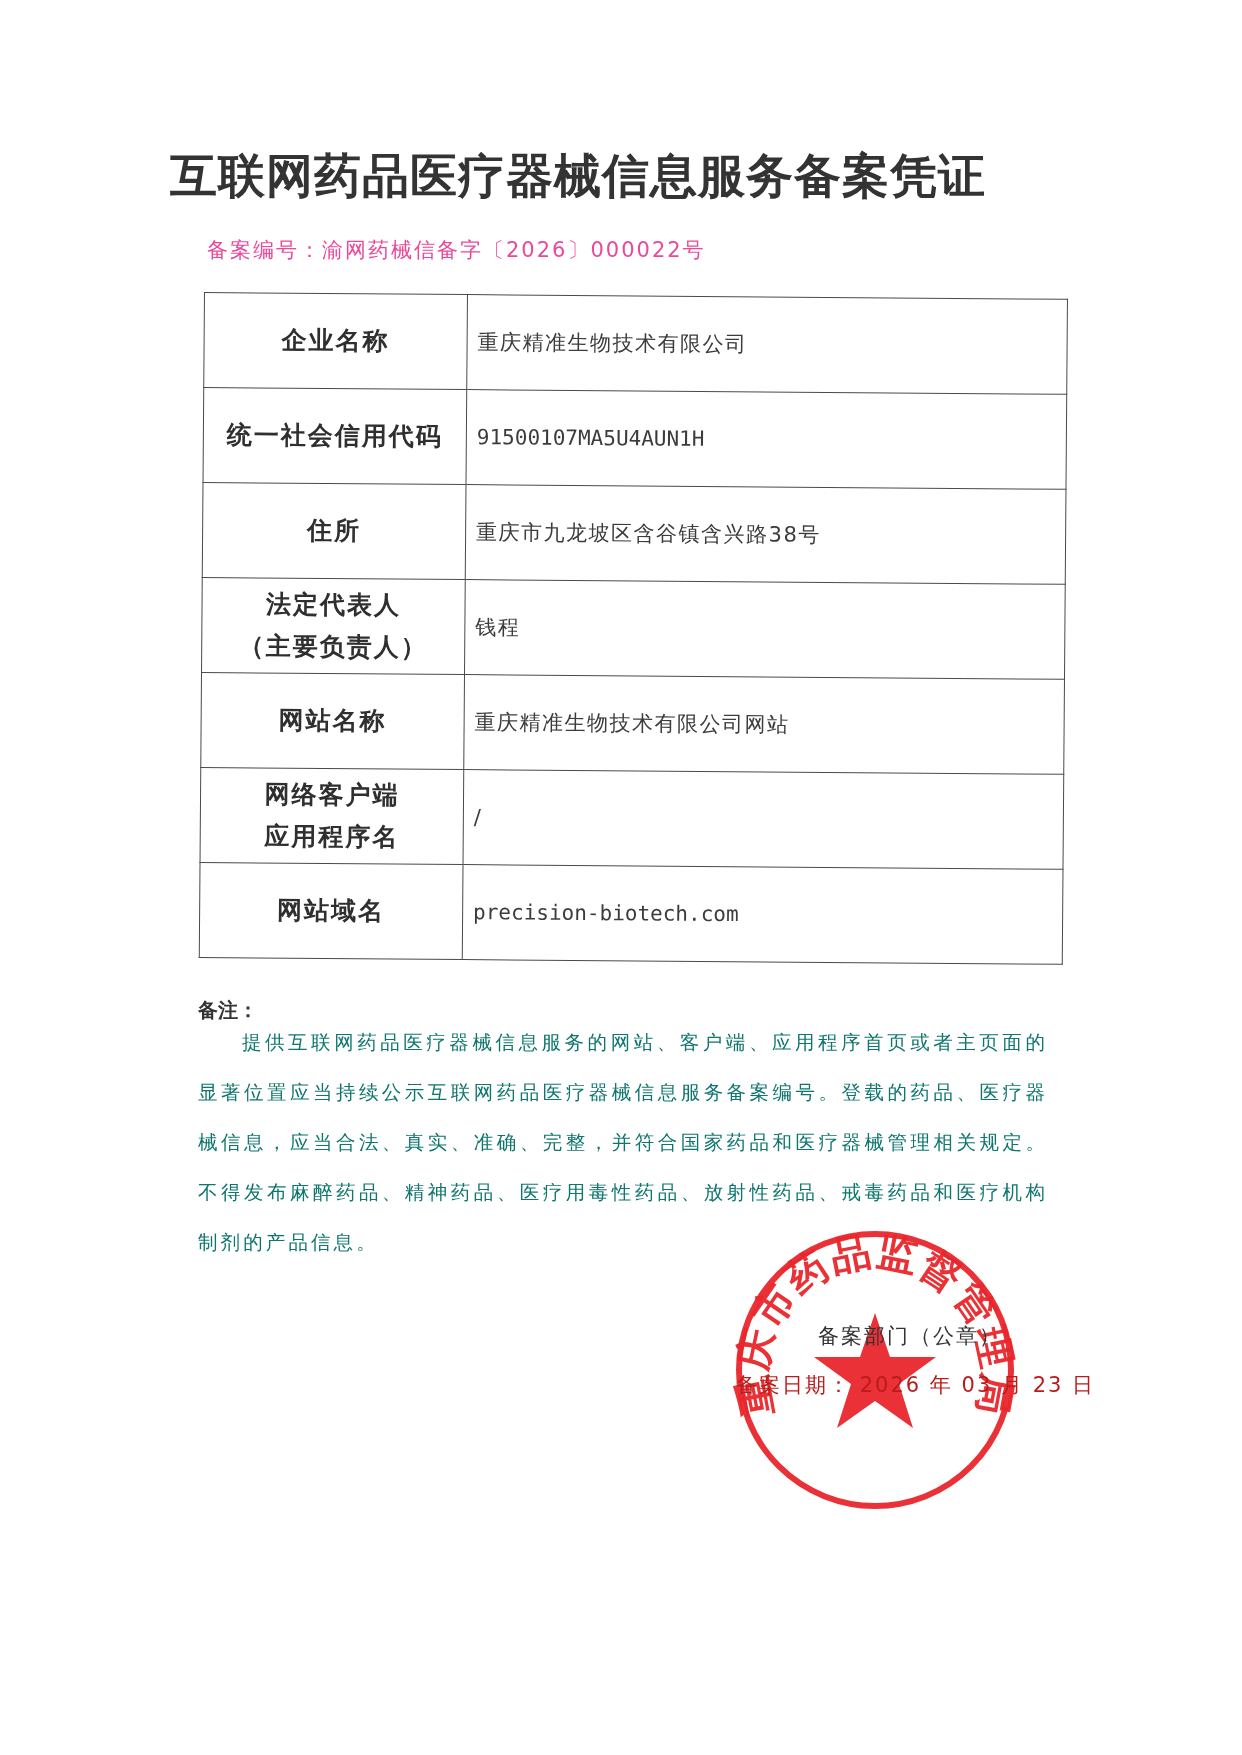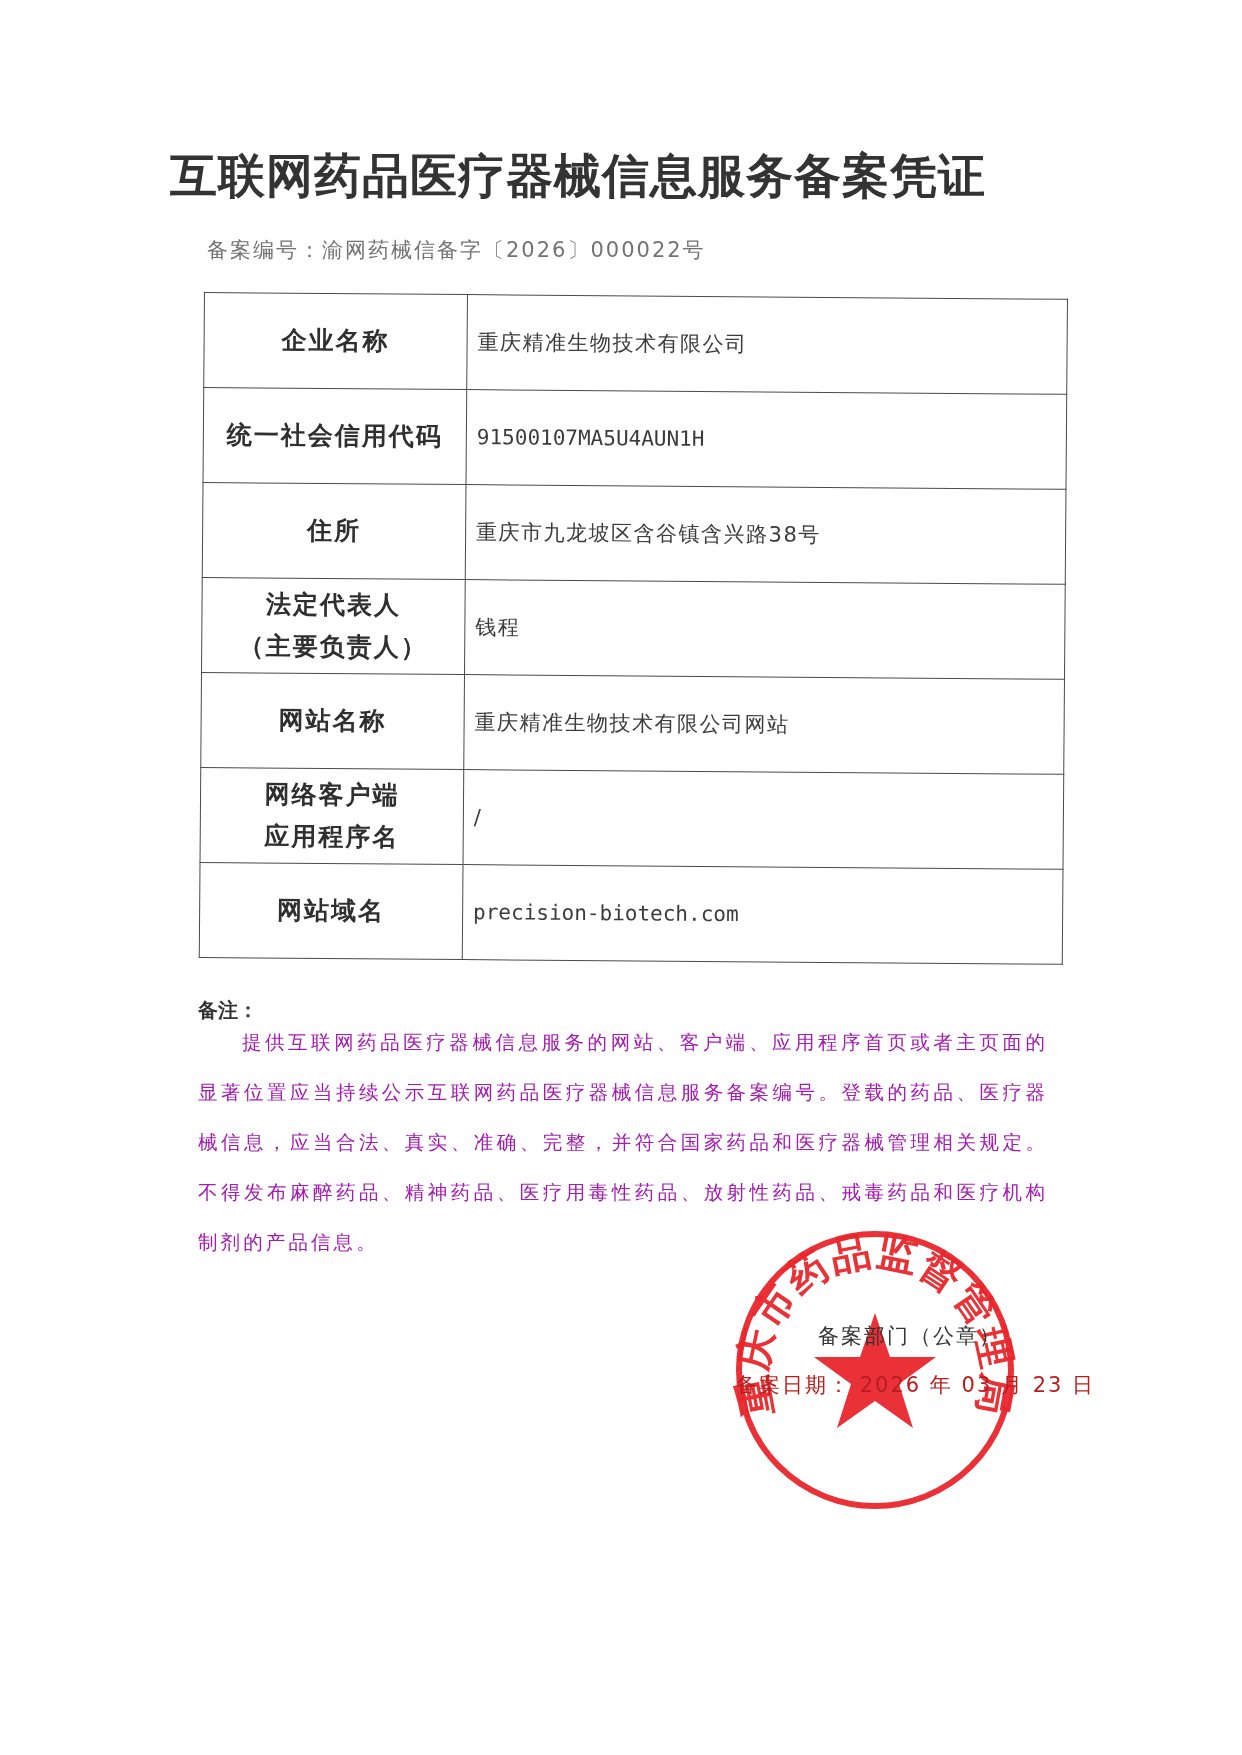--- a/index.html
+++ b/index.html
@@ -21,21 +21,21 @@
       font-weight: bold;
       font-size: 47px;
       letter-spacing: 1px;
       color: #333333;
       padding-left: 30px;
     }
     .filing-no {
       position: absolute;
       left: 207px; top: 236px;
       font-size: 21px;
-      color: #737373;
+      color: #ec4899;
       letter-spacing: 2px;
       white-space: nowrap;
     }
     .info-table {
       position: absolute;
       left: 204px; top: 292px;
       width: 864px;
       border-collapse: collapse;
       transform: rotate(0.45deg);
       transform-origin: 0 0;
@@ -72,21 +72,21 @@
       font-size: 20px;
       font-weight: bold;
       color: #333;
     }
     .notes-body {
       position: absolute;
       left: 198px; top: 1018px;
       width: 850px;
       font-size: 19.5px;
       line-height: 50px;
-      color: #a21caf;
+      color: #0f766e;
       letter-spacing: 3.1px;
       text-indent: 44px;
       text-align: justify;
     }
     .stamp-block {
       position: absolute;
       left: 730px; top: 1225px;
       width: 290px; height: 290px;
     }
     .seal {

